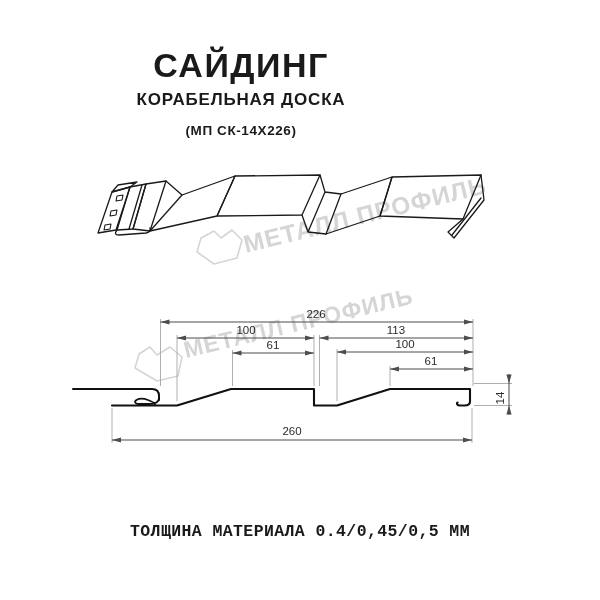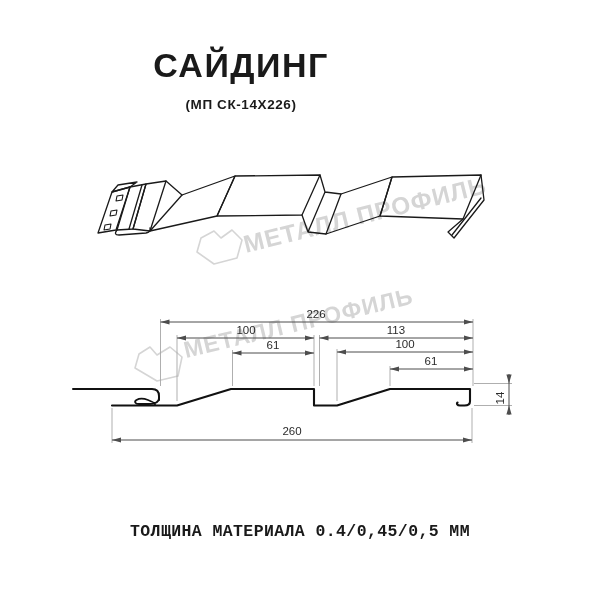--- a/index.html
+++ b/index.html
@@ -34,20 +34,21 @@
     font-family:"Liberation Sans",sans-serif;font-size:11.5px;
   }
 </style>
 </head>
 <body>
 
 <div class="stage">
 
   <header>
     <h1 class="title">САЙДИНГ</h1>
+    <div class="subtitle">КОРАБЕЛЬНАЯ ДОСКА</div>
     <div class="model">(МП СК-14Х226)</div>
   </header>
 
   <svg width="600" height="600" viewBox="0 0 600 600">
 
     <g>
       <polygon points="197,252 201,238 214,231 221,238 232,230 242,240 237,258 214,264" fill="none" stroke="#d5d5d5" stroke-width="1.6" stroke-linejoin="round"></polygon>
       <text class="wm-text" x="246" y="253" transform="rotate(-14 246 253)" font-size="24.5" fill="#d5d5d5">МЕТАЛЛ ПРОФИЛЬ</text>
     </g>
 

